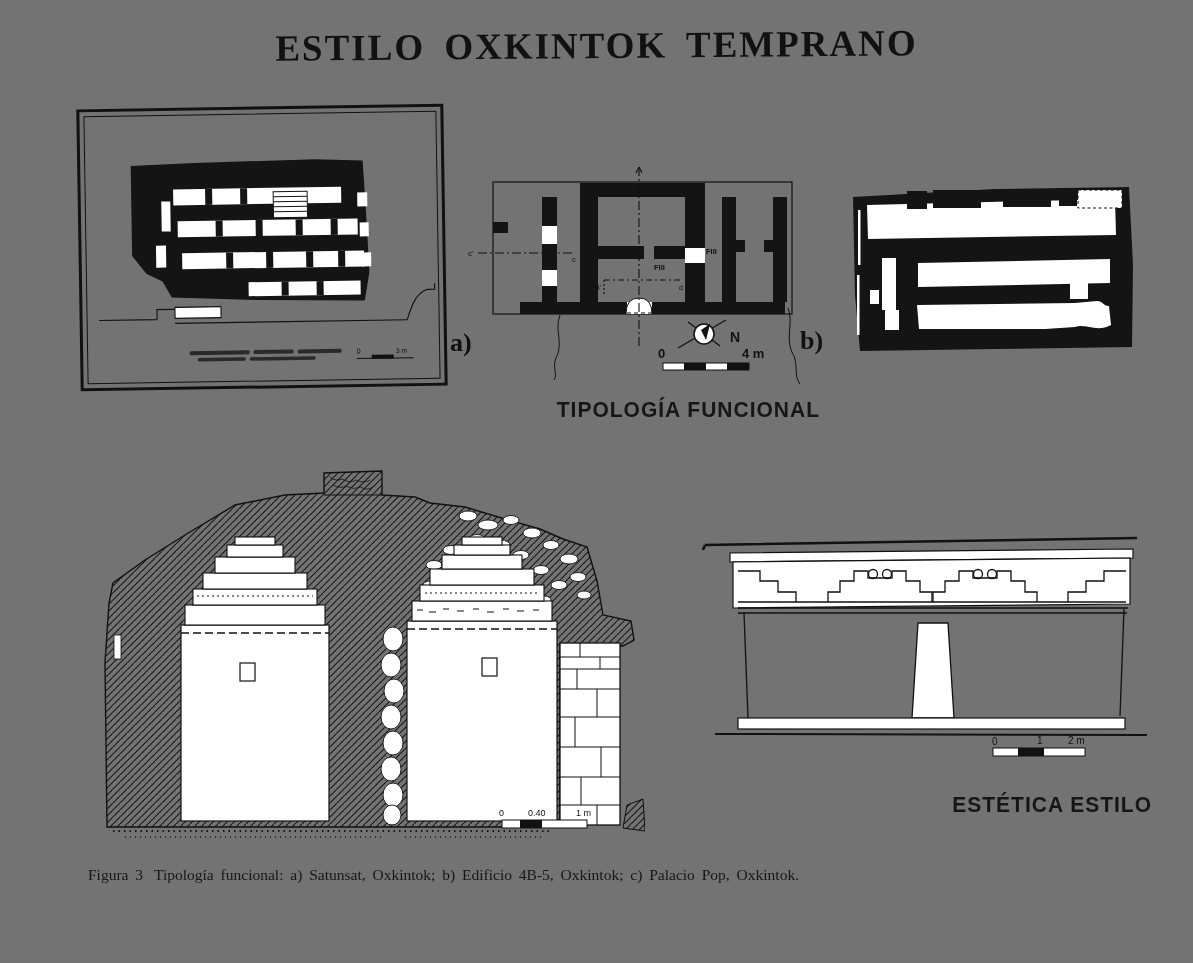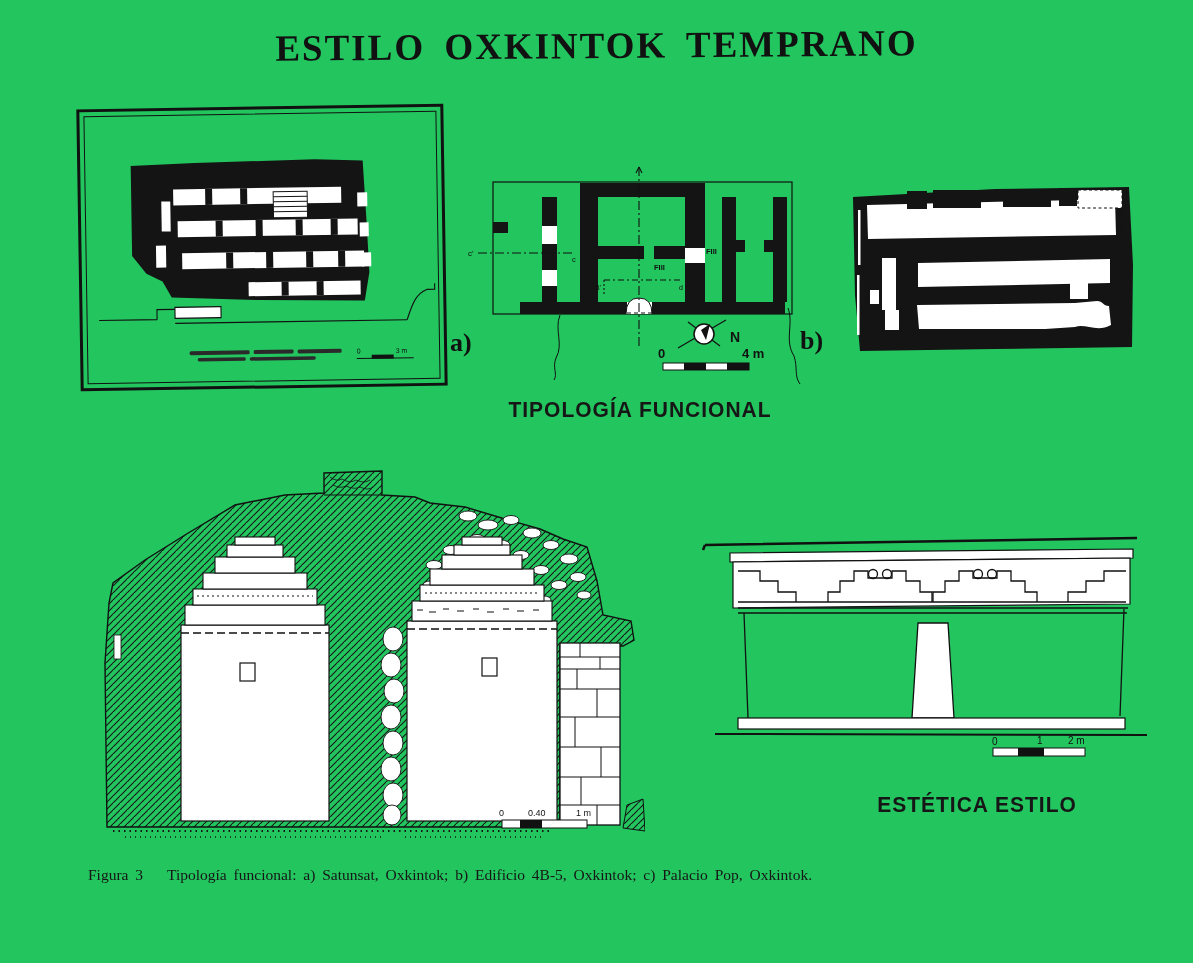--- a/index.html
+++ b/index.html
@@ -1,39 +1,39 @@
 <!DOCTYPE html>
 <html><head>
 <meta charset="utf-8">
 <style>
   html,body{margin:0;padding:0;background:#e8e8e8;}
   .page{
-    position:relative;width:1193px;height:963px;background:#22c55e;
+    position:relative;width:1193px;height:963px;background:#737373;
     font-family:"Liberation Serif", serif;color:#111;overflow:hidden;
     margin:0 auto;
   }
   .abs{position:absolute;}
   .title{
     width:100%;text-align:center;top:24px;left:0;
     font-size:37px;font-weight:bold;letter-spacing:2px;word-spacing:8px;
     transform:rotate(-0.5deg);
     font-family:"Liberation Serif", serif;
   }
   .seclabel{
     font-family:"Liberation Sans", sans-serif;
     font-weight:700;font-size:21px;letter-spacing:1px;color:#161616;
-    text-align:center;transform:scaleY(1.02);
+    text-align:right;transform:scaleY(1.02);
   }
   .plan-letter{
     font-size:26px;font-weight:bold;font-family:"Liberation Serif", serif;
   }
   .planA-frame{transform:rotate(-0.9deg);}
   svg{display:block;}
   .caption{
-    display:flex;gap:17px;align-items:flex-start;
+    display:flex;gap:4px;align-items:flex-start;
     font-size:15.5px;line-height:1.48;color:#161616;word-spacing:3px;
   }
   .caption .figlabel{width:62px;flex:0 0 62px;}
   .caption .captext{width:800px;}
 </style>
 </head>
 <body>
 
 <div class="page">
 

